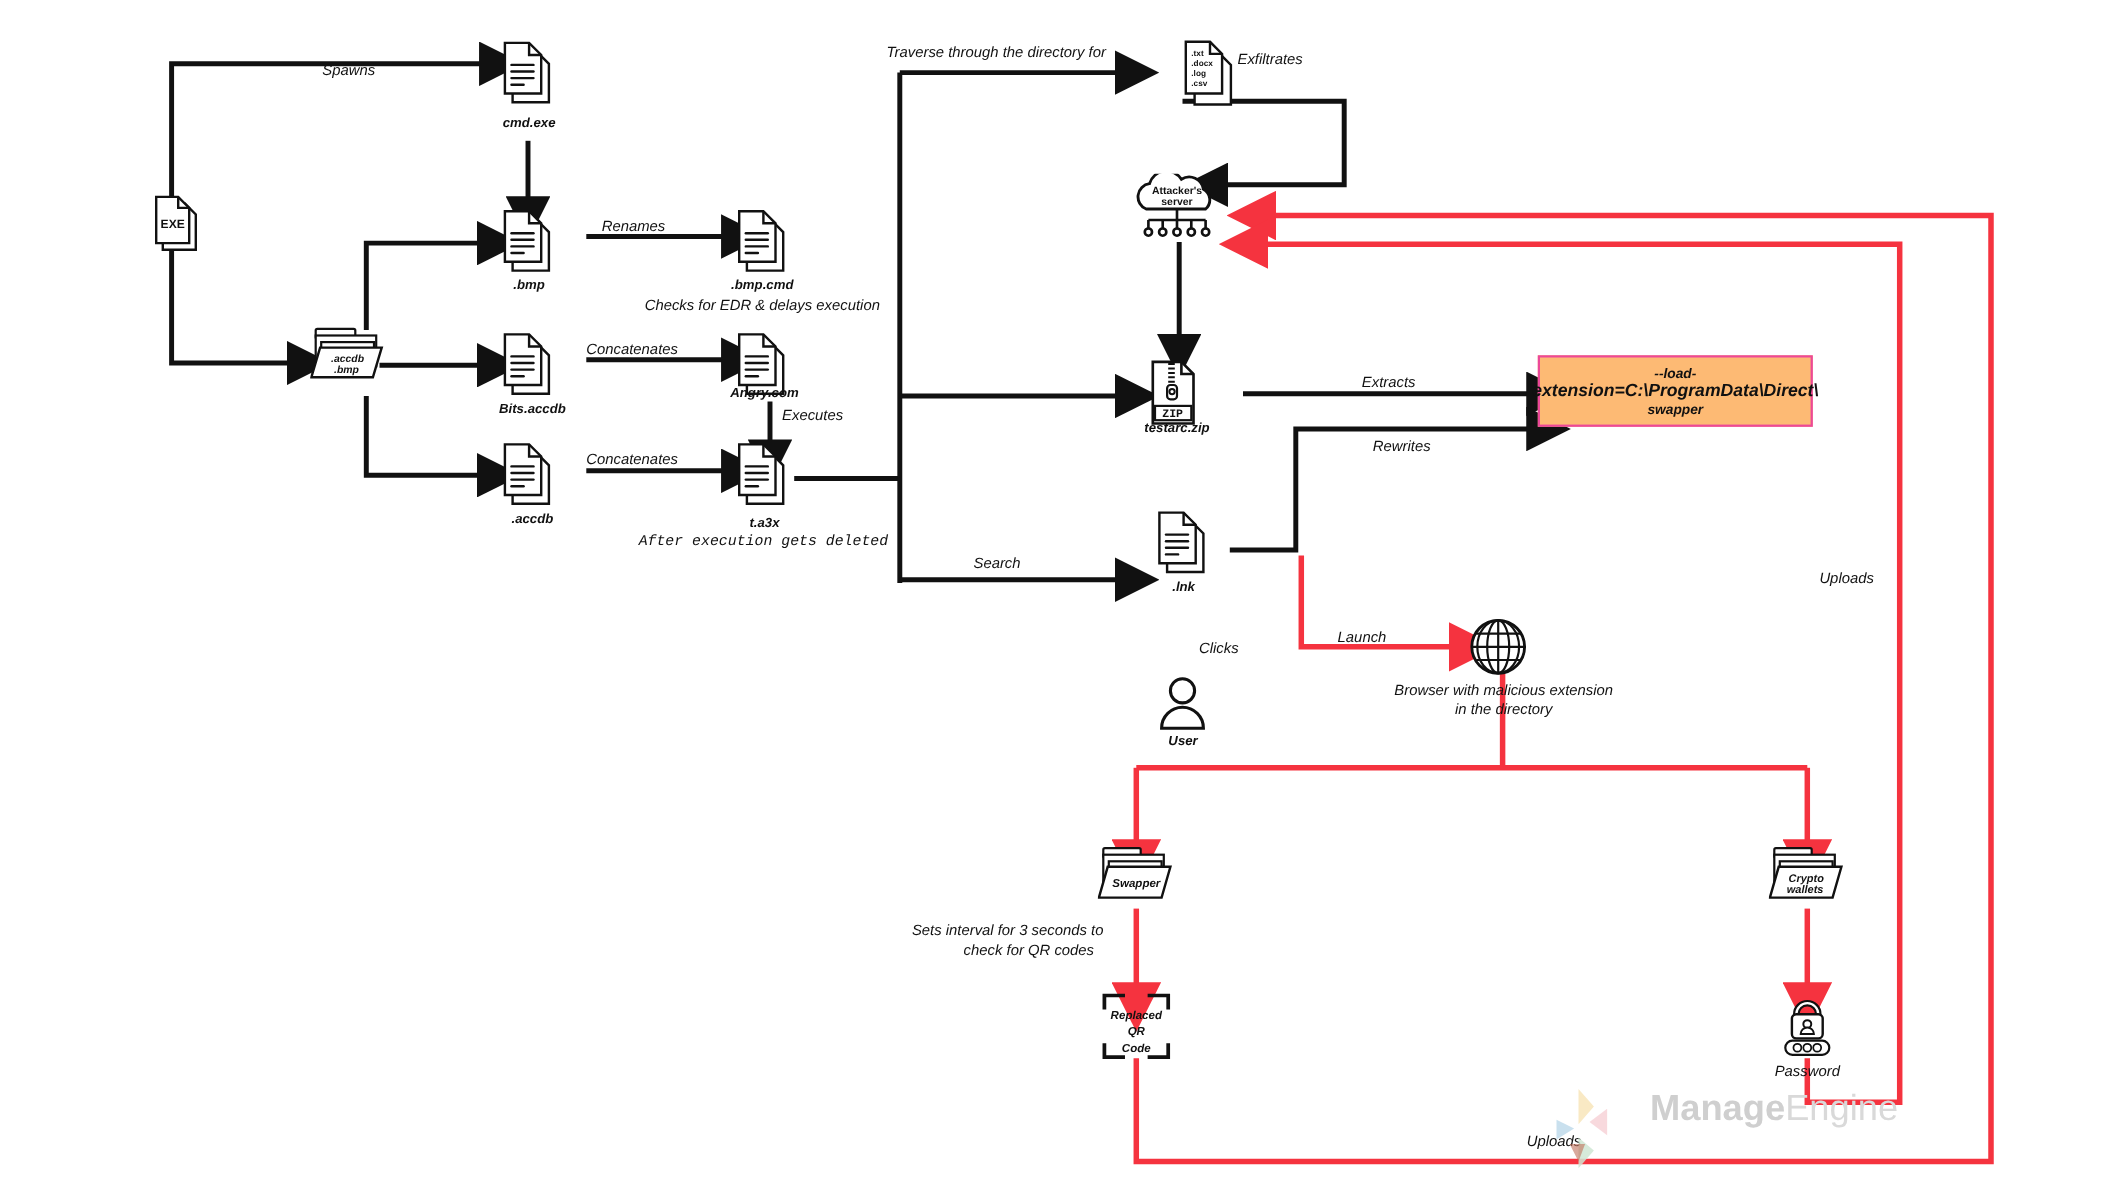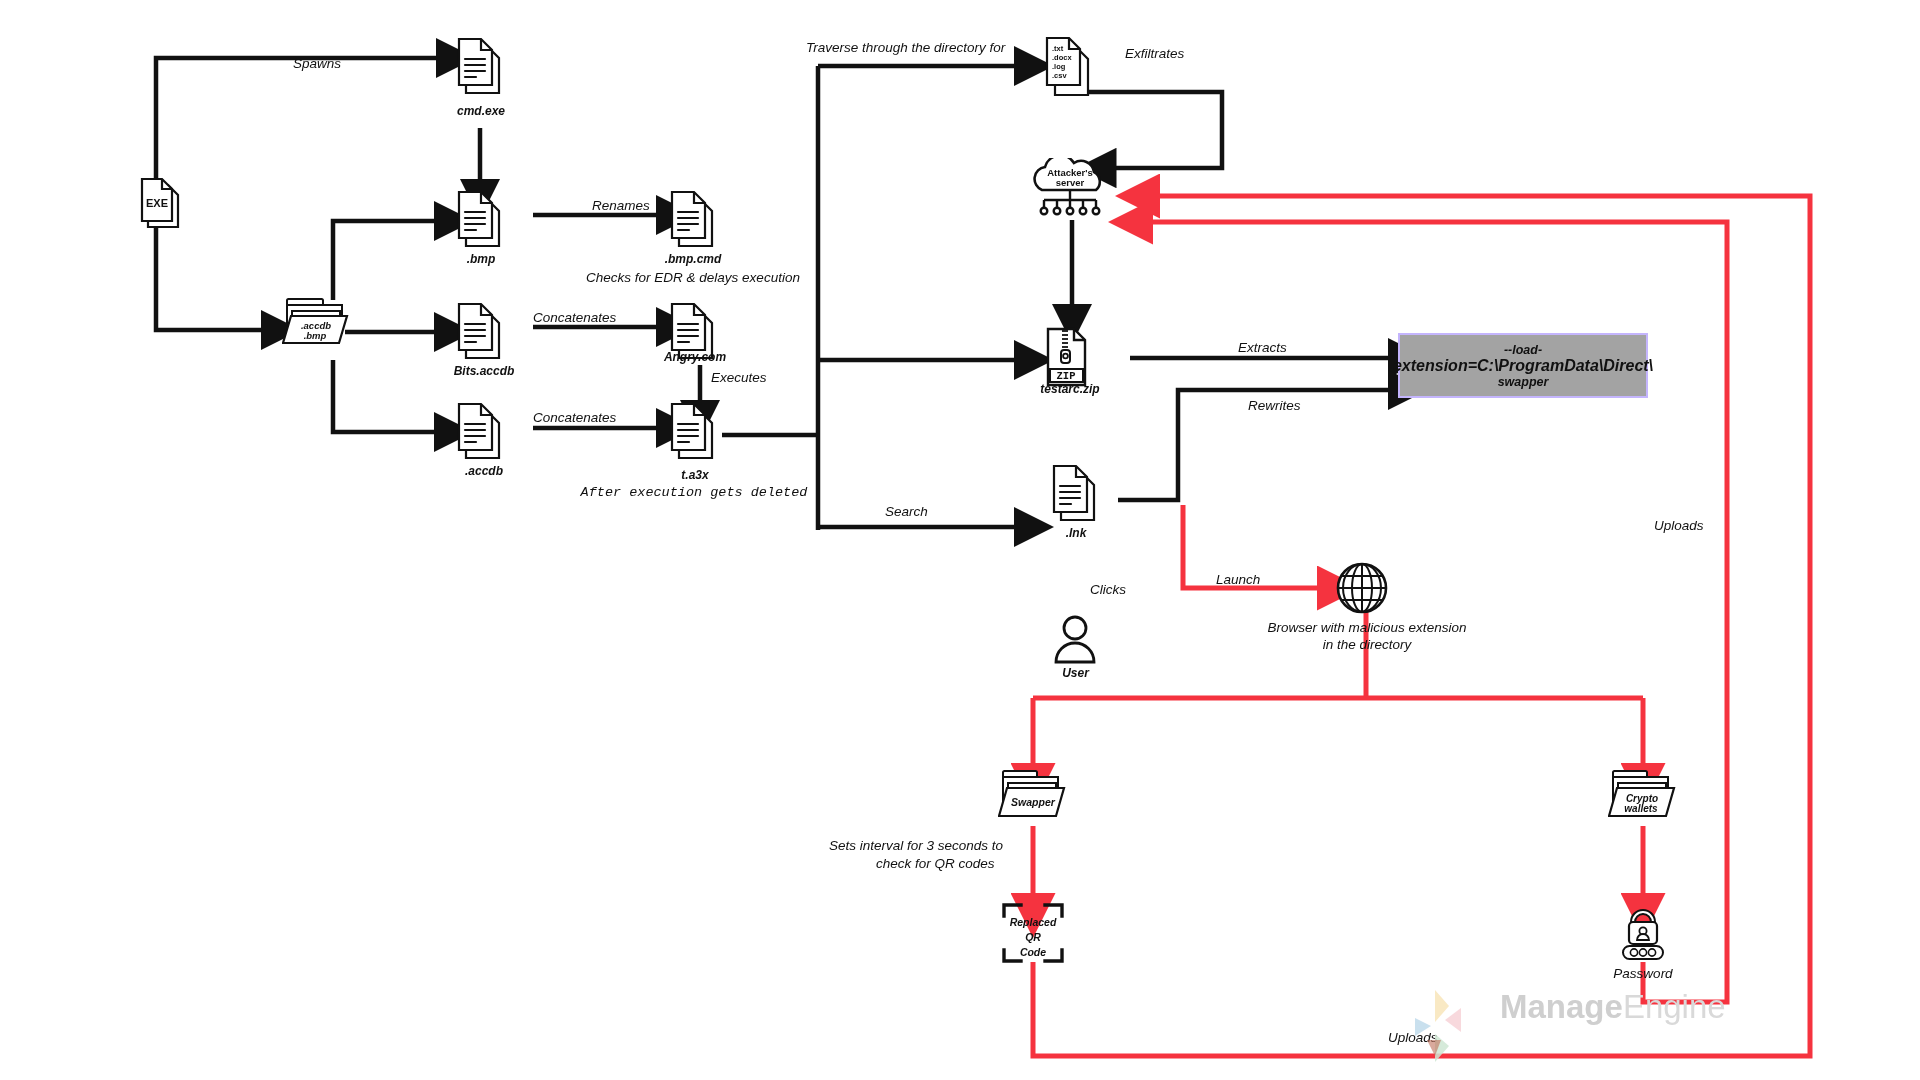--- a/index.html
+++ b/index.html
@@ -218,21 +218,21 @@
         <line x1="13" y1="24" x2="33" y2="24"></line>
           <line x1="13" y1="30" x2="33" y2="30"></line>
         <line x1="13" y1="36" x2="33" y2="36"></line>
           <line x1="13" y1="42" x2="24" y2="42"></line>
       </g>
     </svg>
   </div>
   <div class="cap" style="left:630px; top:468px; width:130px;">t.a3x</div>
   <div class="sub" style="left:574px; top:485px; width:240px;font-family:Liberation Mono, monospace;">After execution gets deleted</div>
 
-  <div class="node" style="left:1039px; top:34px;">
+  <div class="node" style="left:1070px; top:34px;">
     <svg width="62" height="70" viewBox="0 0 62 70">
       <path d="M16,14 h22 l11,11 v36 h-33 z" fill="#fff" stroke="#111" stroke-width="2.2"></path>
       <path d="M8,4 h22 l11,11 v36 h-33 z" fill="#fff" stroke="#111" stroke-width="2.2"></path>
       <path d="M30,4 v11 h11" fill="none" stroke="#111" stroke-width="2.2"></path>
       <text x="13" y="17" font-size="7.5" font-weight="bold" fill="#111" font-family="Liberation Sans, sans-serif">.txt</text>
       <text x="13" y="26" font-size="7.5" font-weight="bold" fill="#111" font-family="Liberation Sans, sans-serif">.docx</text>
       <text x="13" y="35" font-size="7.5" font-weight="bold" fill="#111" font-family="Liberation Sans, sans-serif">.log</text>
       <text x="13" y="44" font-size="7.5" font-weight="bold" fill="#111" font-family="Liberation Sans, sans-serif">.csv</text>
     </svg>
   </div>
@@ -272,21 +272,21 @@
         <line x1="22" y1="22" x2="28" y2="22"></line>
       </g>
       <rect x="21" y="25" width="9" height="13" rx="3" fill="#fff" stroke="#111" stroke-width="2"></rect>
       <circle cx="25.5" cy="31" r="2.4" fill="#fff" stroke="#111" stroke-width="1.8"></circle>
       <rect x="10" y="44" width="33" height="13" fill="#fff" stroke="#111" stroke-width="2"></rect>
       <text x="26" y="54" font-size="10.5" font-weight="bold" fill="#111" text-anchor="middle" font-family="Liberation Mono, monospace">ZIP</text>
     </svg>
   </div>
   <div class="cap" style="left:1010px; top:382px; width:120px;text-align:center;">testarc.zip</div>
 
-  <div class="node" style="left:1398px; top:333px; width:250px; height:65px; border:2px solid #c4b5fd; background:#a3a3a3;
+  <div class="node" style="left:1398px; top:323px; width:250px; height:65px; border:2px solid #ec4899; background:#fdba74;
               display:flex; flex-direction:column; align-items:center; justify-content:center;">
     <div style="font-size:12.5px; font-weight:bold; font-style:italic; color:#111;">--load-</div>
     <div style="font-size:16px; font-weight:bold; font-style:italic; color:#111;">extension=C:\ProgramData\Direct\</div>
     <div style="font-size:12.5px; font-weight:bold; font-style:italic; color:#111;">swapper</div>
   </div>
 
   <div class="node" style="left:1047px; top:462px;">
     <svg width="58" height="66" viewBox="0 0 58 66">
       <path d="M14,12 h22 l11,11 v35 h-33 z" fill="#fff" stroke="#111" stroke-width="2.2"></path>
       <path d="M7,4 h22 l11,11 v35 h-33 z" fill="#fff" stroke="#111" stroke-width="2.2"></path>
@@ -368,21 +368,21 @@
       <g fill="none" stroke="#111" stroke-width="1.6">
         <circle cx="22" cy="52.5" r="3.6"></circle>
           <circle cx="31" cy="52.5" r="3.6"></circle>
           <circle cx="40" cy="52.5" r="3.6"></circle>
       </g>
     </svg>
   </div>
   <div class="sub" style="left:1583px; top:966px; width:120px;">Password</div>
 
   <div class="lbl" style="left:293px; top:40px;margin-top:16px;">Spawns</div>
-  <div class="lbl" style="left:547px; top:198px;margin-left:45px;">Renames</div>
+  <div class="lbl" style="left:547px; top:198px;">Renames</div>
   <div class="lbl" style="left:533px; top:310px;">Concatenates</div>
   <div class="lbl" style="left:533px; top:410px;">Concatenates</div>
   <div class="lbl" style="left:711px; top:370px;">Executes</div>
   <div class="lbl" style="left:806px; top:40px;">Traverse through the  directory for</div>
   <div class="lbl" style="left:1125px; top:46px;">Exfiltrates</div>
   <div class="lbl" style="left:1238px; top:340px;">Extracts</div>
   <div class="lbl" style="left:1248px; top:398px;">Rewrites</div>
   <div class="lbl" style="left:885px; top:504px;">Search</div>
   <div class="lbl" style="left:1090px; top:582px;">Clicks</div>
   <div class="lbl" style="left:1216px; top:572px;">Launch</div>

